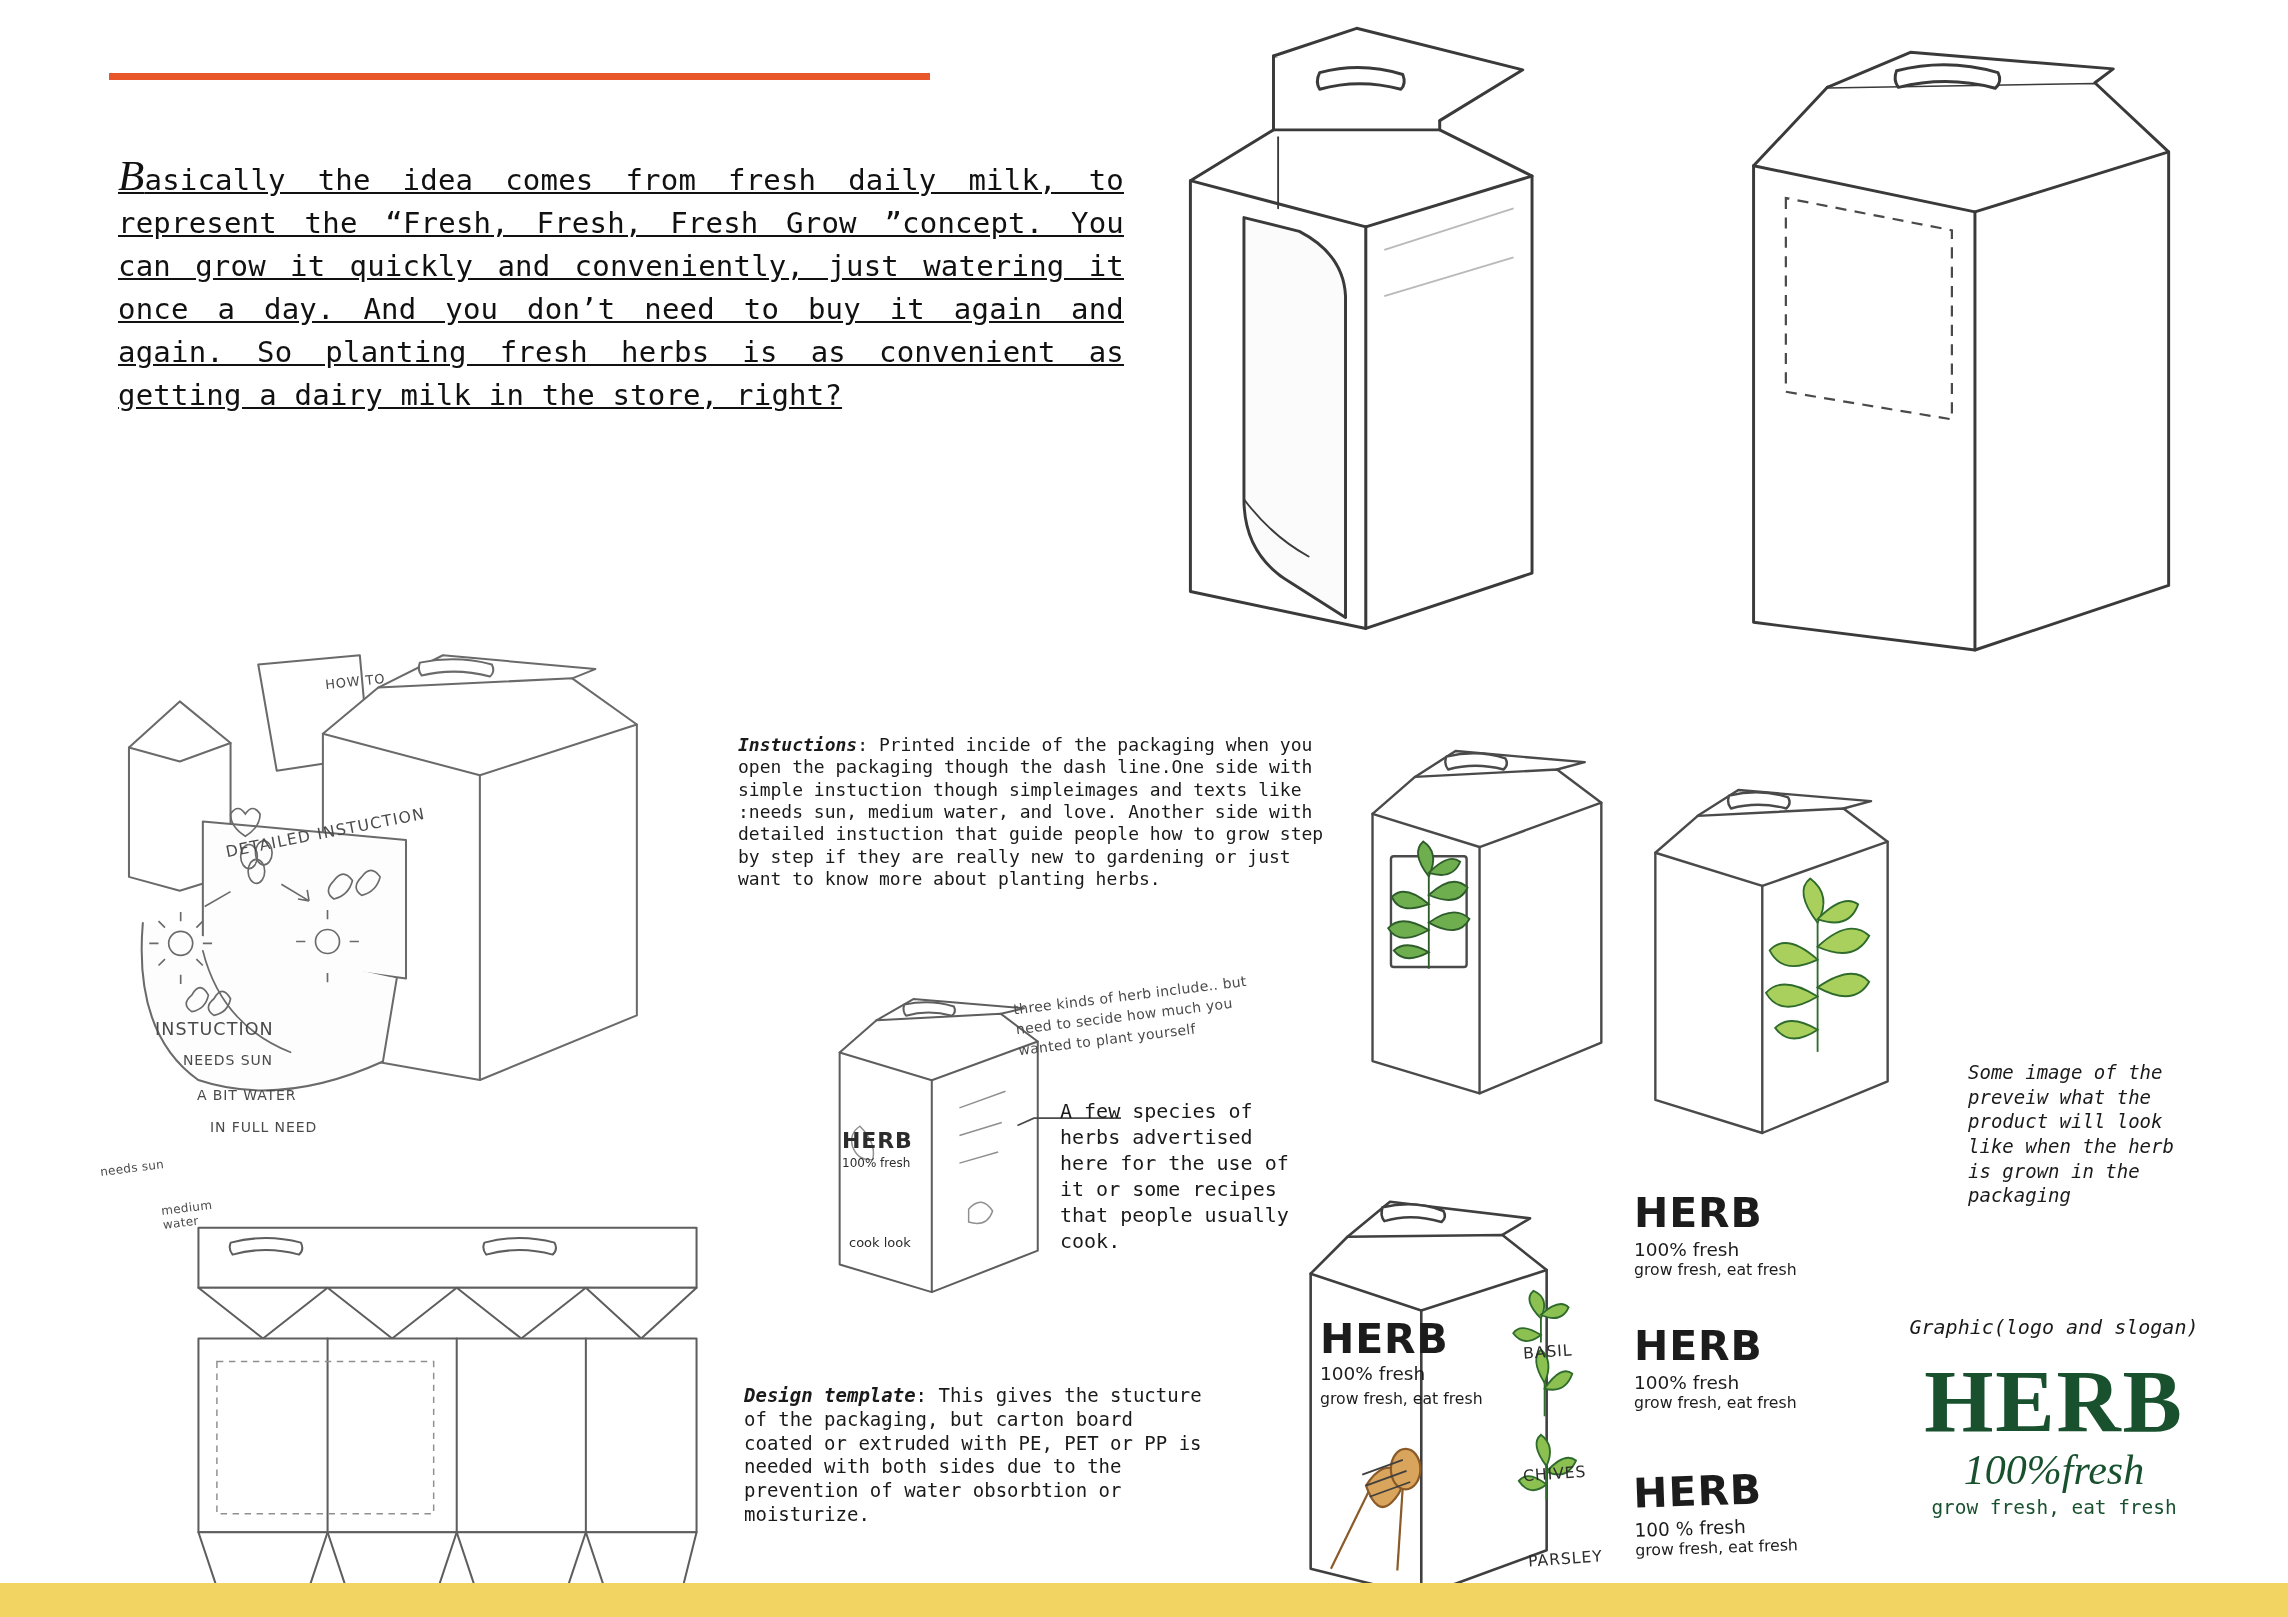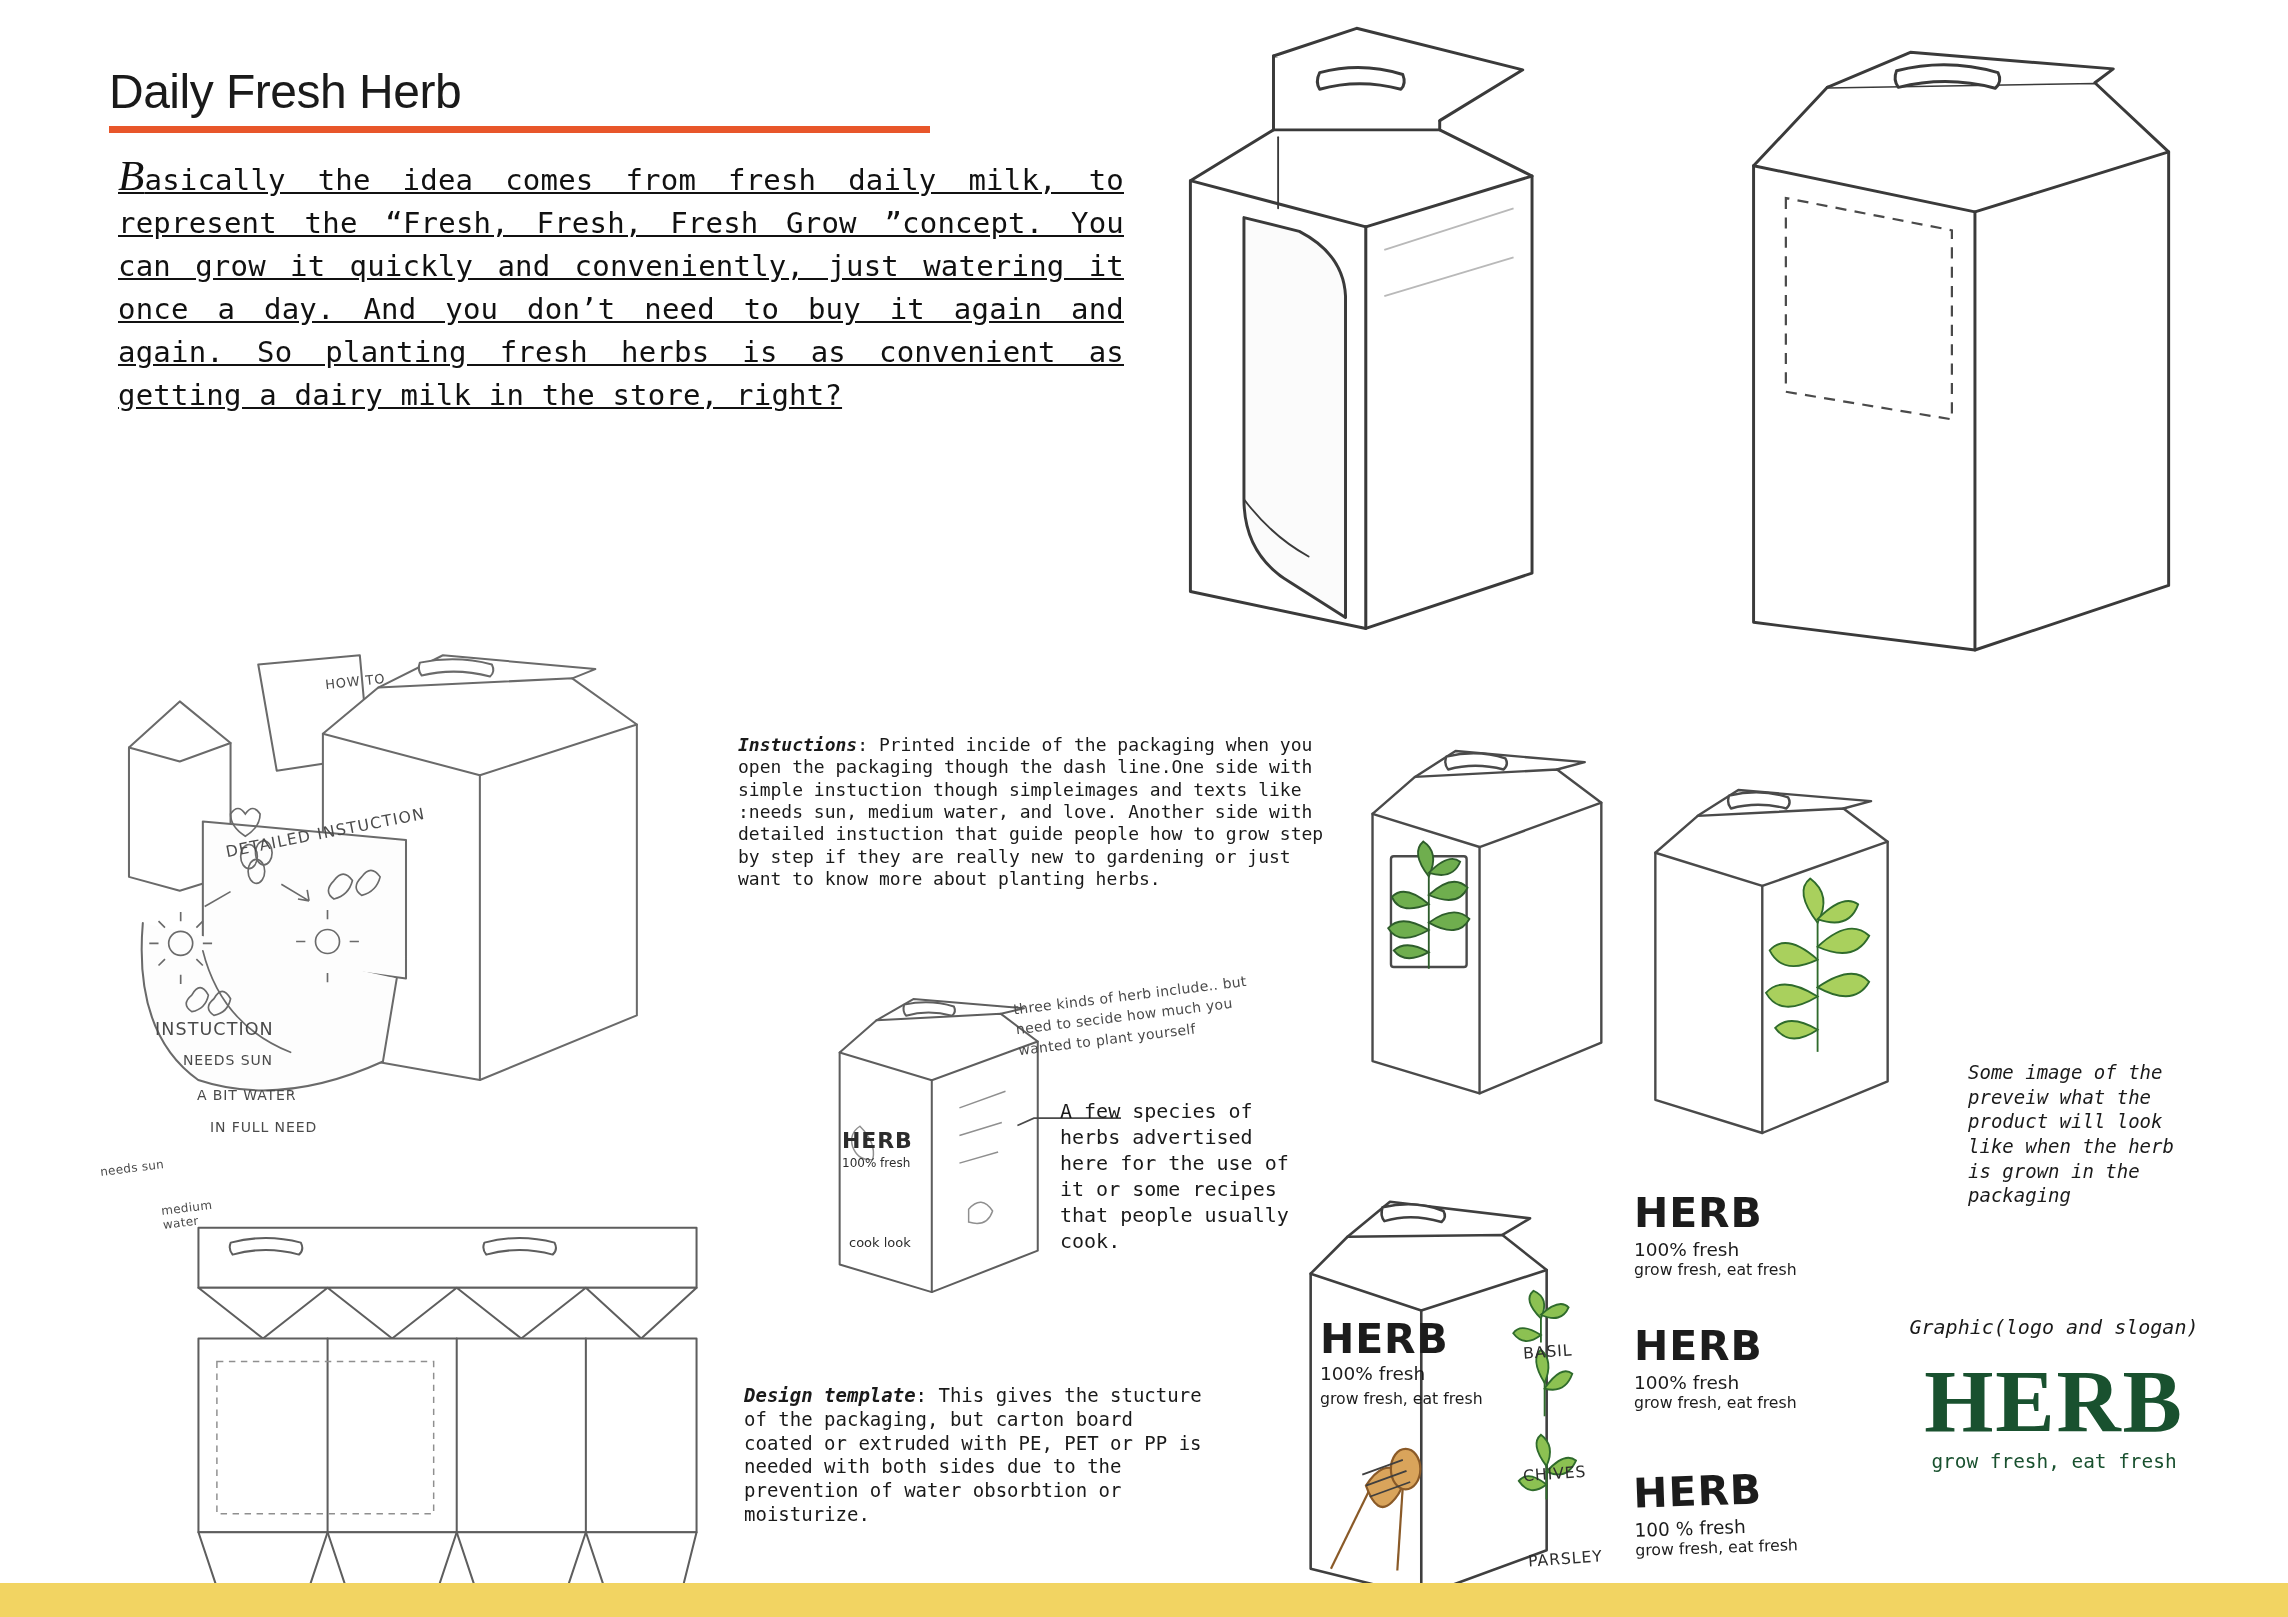--- a/index.html
+++ b/index.html
@@ -186,21 +186,20 @@
   .herb-stamp-sub2 {
     font-family: "DejaVu Sans", sans-serif;
     font-size: 15.7px;
     color: #1c1c1c;
   }
 </style>
 </head>
 <body>
 
 <div id="title-block">
-  <h1 id="page-title">Daily Fresh Herb</h1>
   <div id="title-rule"></div>
 </div>
 
 <div id="intro-paragraph">
   <span class="dropcap">B</span><span>asically the idea comes from fresh daily milk, to represent the “Fresh, Fresh, Fresh Grow ”concept. You can grow it quickly and conveniently, just watering it once a day. And you don’t need to buy it again and again. So planting fresh herbs is as convenient as getting a dairy milk in the store, right?</span>
 </div>
 
 <div class="sketch" style="left:1135px; top:18.5px;">
   <svg width="554" height="628" viewBox="0 0 600 680">
     <g fill="#ffffff" stroke="#3a3a3a" stroke-width="3.2" stroke-linejoin="round" stroke-linecap="round">
@@ -475,17 +474,18 @@
 </div>
 
 <div class="annot" id="preview-annot">
   <span>Some image of the preveiw what the product will look like when the herb is grown in the packaging</span>
 </div>
 
 <div class="annot" id="graphic-caption">Graphic(logo and slogan)</div>
 
 <div id="logo-block">
   <div id="logo-word">HERB</div>
+  <div id="logo-sub">100%fresh</div>
   <div id="logo-tag">grow fresh, eat fresh</div>
 </div>
 
 <div id="bottom-bar"></div>
 
 
 </body></html>

